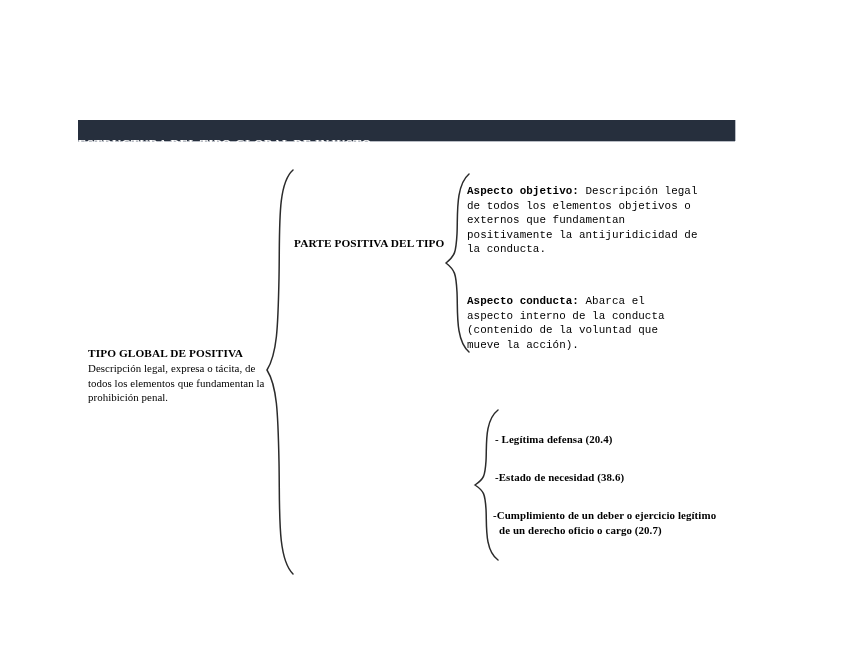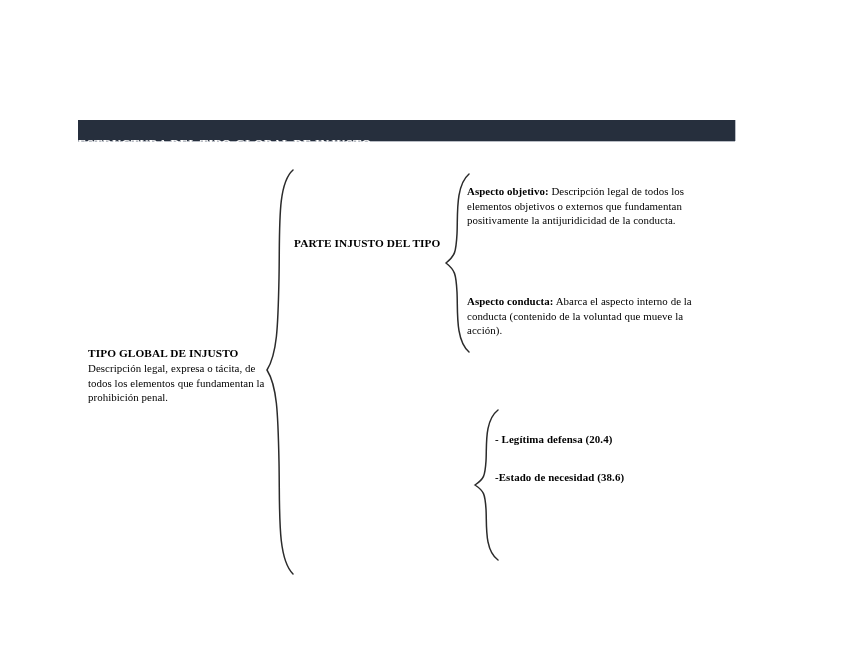--- a/index.html
+++ b/index.html
@@ -102,20 +102,21 @@
     width: 245px;
   }
   
   #node-subjetivo {
     left: 467px;
     top: 294px;
     width: 230px;
   }
   #node-objetivo .body, #node-subjetivo .body {
     text-indent: 0;
+    font-family: Liberation Mono, monospace;
   }
   #node-objetivo .body .lead, #node-subjetivo .body .lead {
     font-weight: bold;
   }
 
   
   .leaf {
     position: absolute;
     font-size: 10.9px;
     font-weight: bold;
@@ -144,34 +145,34 @@
 </head>
 <body>
 
 <div class="page">
 
   <div class="header-bar">
     <div class="header-title">ESTRUCTURA DEL TIPO GLOBAL DE INJUSTO</div>
   </div>
 
   <div class="node" id="node-root">
-    <span class="title">TIPO GLOBAL DE INJUSTO</span>
+    <span class="title">TIPO GLOBAL DE POSITIVA</span>
     <span class="body">Descripción legal, expresa o tácita, de todos los elementos que fundamentan la prohibición penal.</span>
   </div>
 
   <svg class="brace" id="brace-main" viewBox="0 0 40 408">
     <path d="M 30 2
              C 14 16, 17 60, 16 110
              C 15 160, 14 186, 4 202
              C 14 218, 15 244, 16 294
              C 17 344, 14 390, 30 406" stroke-width="1.5"></path>
   </svg>
 
   <div class="node" id="node-positiva">
-    <span class="title">PARTE INJUSTO DEL TIPO</span>
+    <span class="title">PARTE POSITIVA DEL TIPO</span>
   </div>
 
   <svg class="brace" id="brace-pos" viewBox="0 0 34 182">
     <path d="M 26 2
              C 12 14, 15 44, 14 62
              C 13 80, 12 84, 3 91
              C 12 98, 13 102, 14 120
              C 15 138, 12 168, 26 180" stroke-width="1.5"></path>
   </svg>
 
@@ -193,14 +194,18 @@
   </svg>
 
   <div class="leaf" id="leaf-1">
     <span>- Legítima defensa (20.4)</span>
   </div>
 
   <div class="leaf" id="leaf-2">
     <span>-Estado de necesidad (38.6)</span>
   </div>
 
+  <div class="leaf" id="leaf-3">
+    <span>-Cumplimiento de un deber o ejercicio legítimo</span>
+    <span class="cont">de un derecho oficio o cargo (20.7)</span>
+  </div>
 
 </div>
 
 </body></html>

